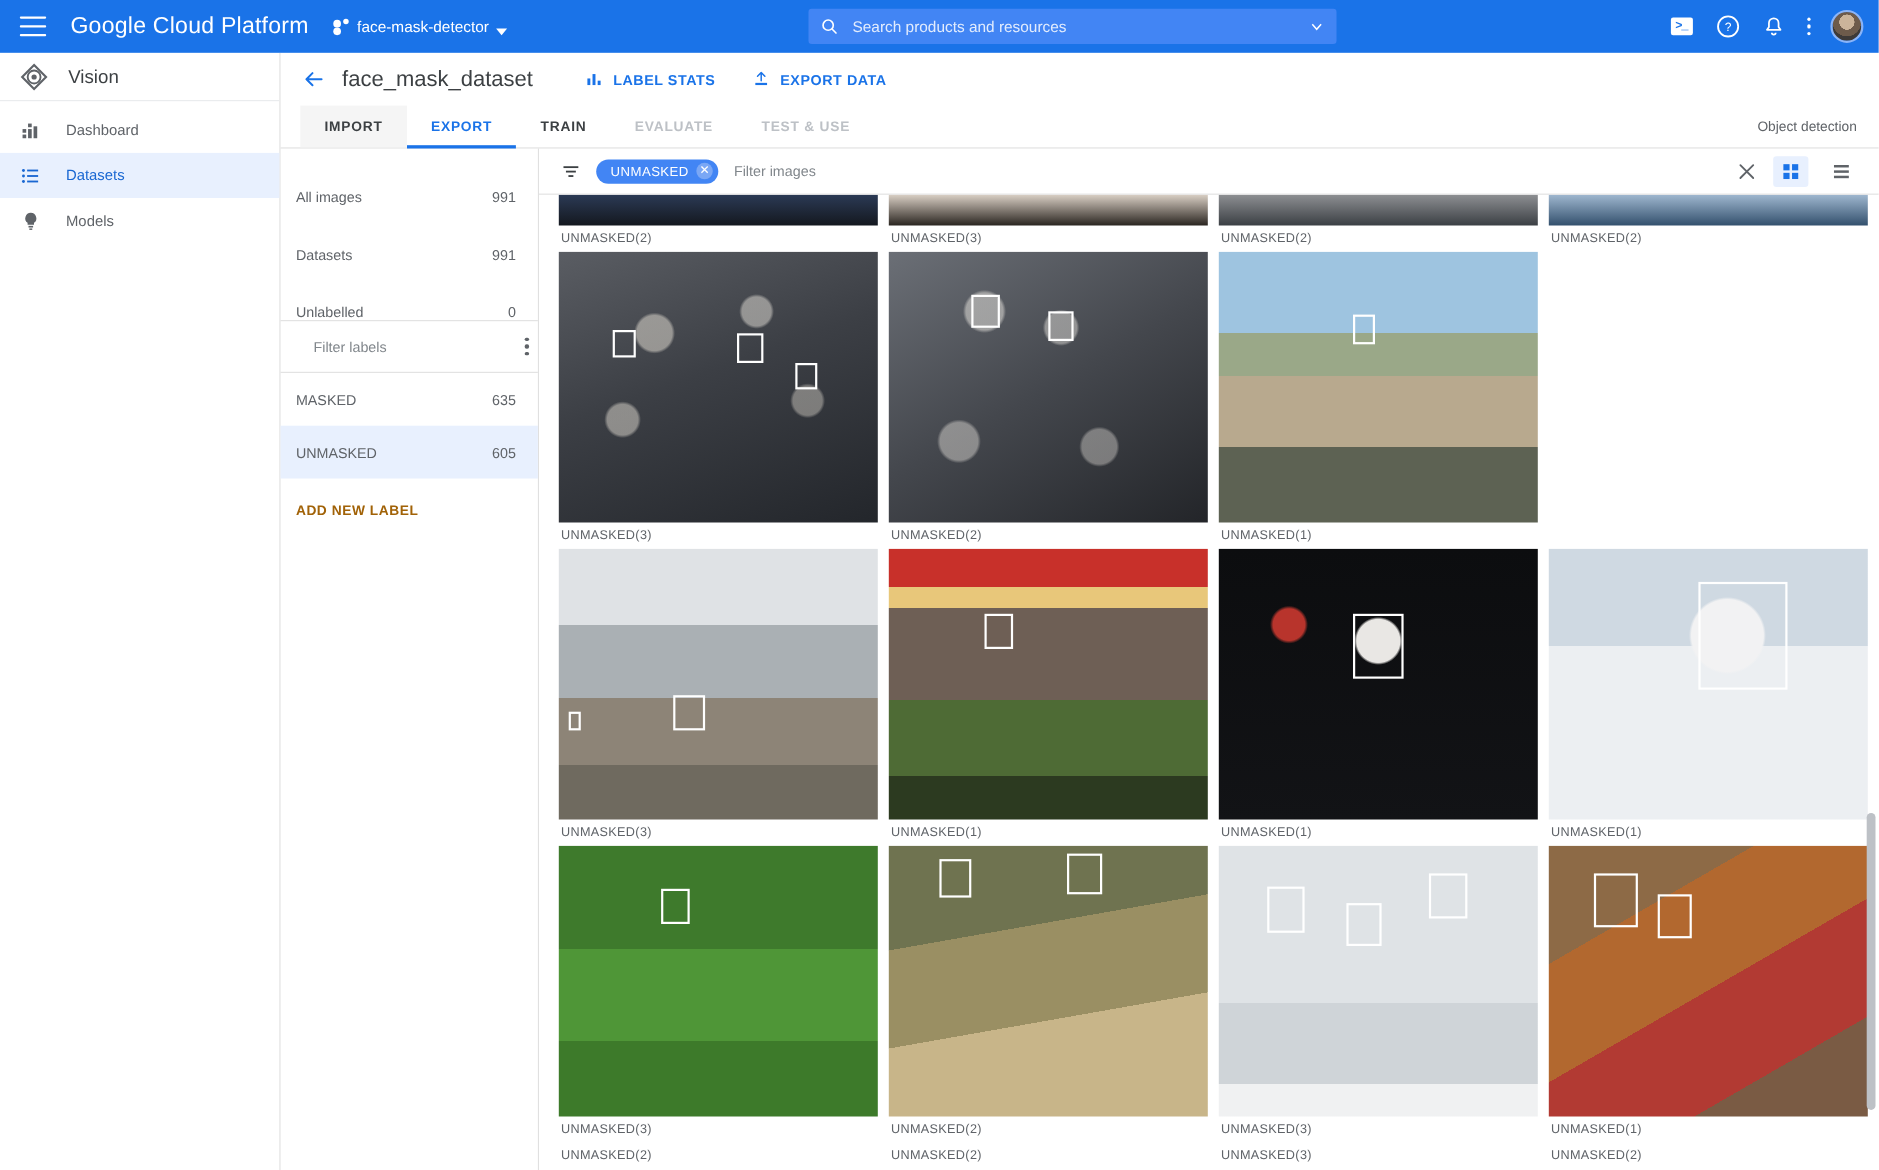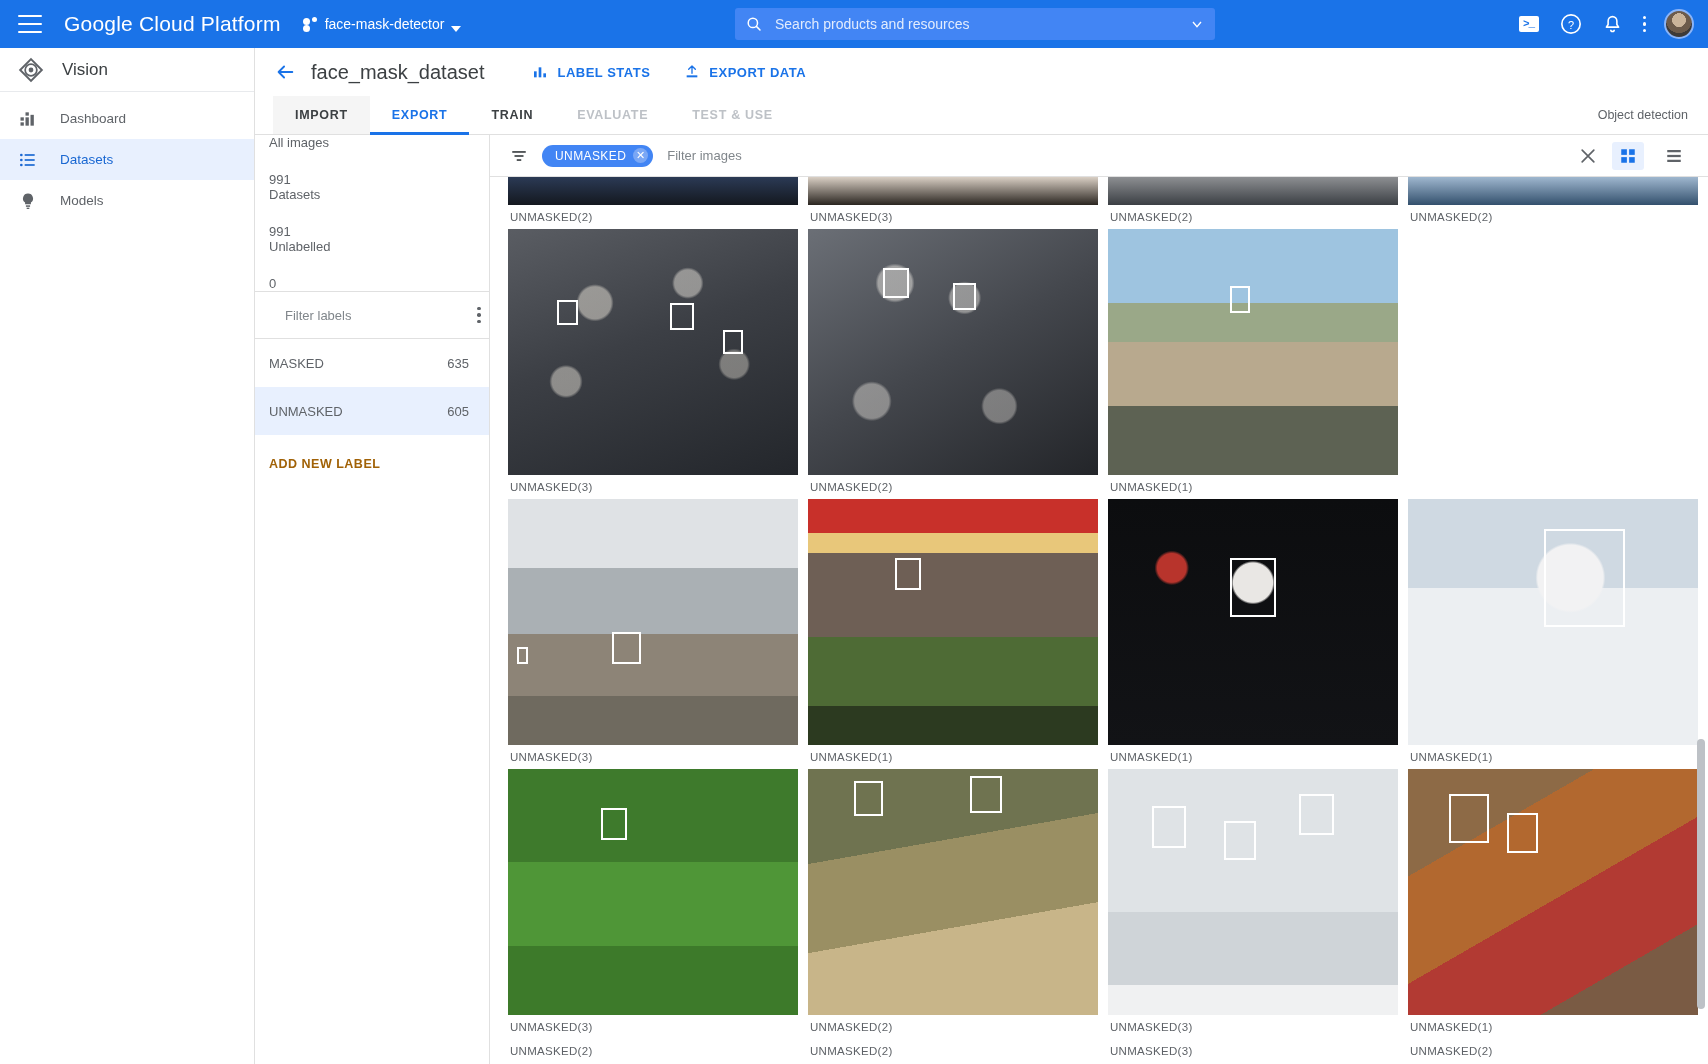--- a/index.html
+++ b/index.html
@@ -73,21 +73,21 @@
   .tab.hover { background:#f5f5f5; }
   .tab.active { color:#1a73e8; }
   .tab.active:after { content:""; position:absolute; left:0; right:0; bottom:-1px; height:3px; background:#1a73e8; }
   .tab.disabled { color:#bdc1c6; cursor:default; }
   .obj-det { margin-left:auto; display:flex; align-items:center; padding-right:20px; color:#5f6368; font-size:12.5px;}
 
   .panes { flex:1; display:flex; min-height:0; }
 
   
   .stats-pane { width:235px; flex:none; border-right:1px solid #e0e0e0; display:flex; flex-direction:column;}
-  .stat-row { height:52px; display:flex; align-items:flex-start; justify-content:space-between; padding:0 20px 0 14px; font-size:13px; color:#5f6368; cursor:pointer;flex-direction:column;}
+  .stat-row { height:52px; display:flex; align-items:flex-end; justify-content:space-between; padding:0 20px 0 14px; font-size:13px; color:#5f6368; cursor:pointer;}
   .filter-labels { height:48px; display:flex; align-items:center; gap:16px; padding:0 14px; border-bottom:1px solid #e0e0e0; border-top:1px solid #e0e0e0; }
   .filter-labels-text { color:#80868b; font-size:13px; flex:1;}
   .label-row { height:48px; display:flex; align-items:center; justify-content:space-between; padding:0 20px 0 14px; font-size:13px; color:#5f6368; cursor:pointer;}
   .label-row.sel { background:#e8f0fe; }
   .add-label { padding:22px 0 0 14px; color:#a16207; font-size:12.5px; font-weight:bold; letter-spacing:.5px; cursor:pointer; }
 
   
   .gallery { flex:1; display:flex; flex-direction:column; min-width:0; position:relative;}
   .filter-bar { height:42px; display:flex; align-items:center; gap:14px; padding:0 18px 0 20px; border-bottom:1px solid #e0e0e0;}
   .chip { display:inline-flex; align-items:center; gap:7px; background:#4285f4; color:#fff; border-radius:13px;

